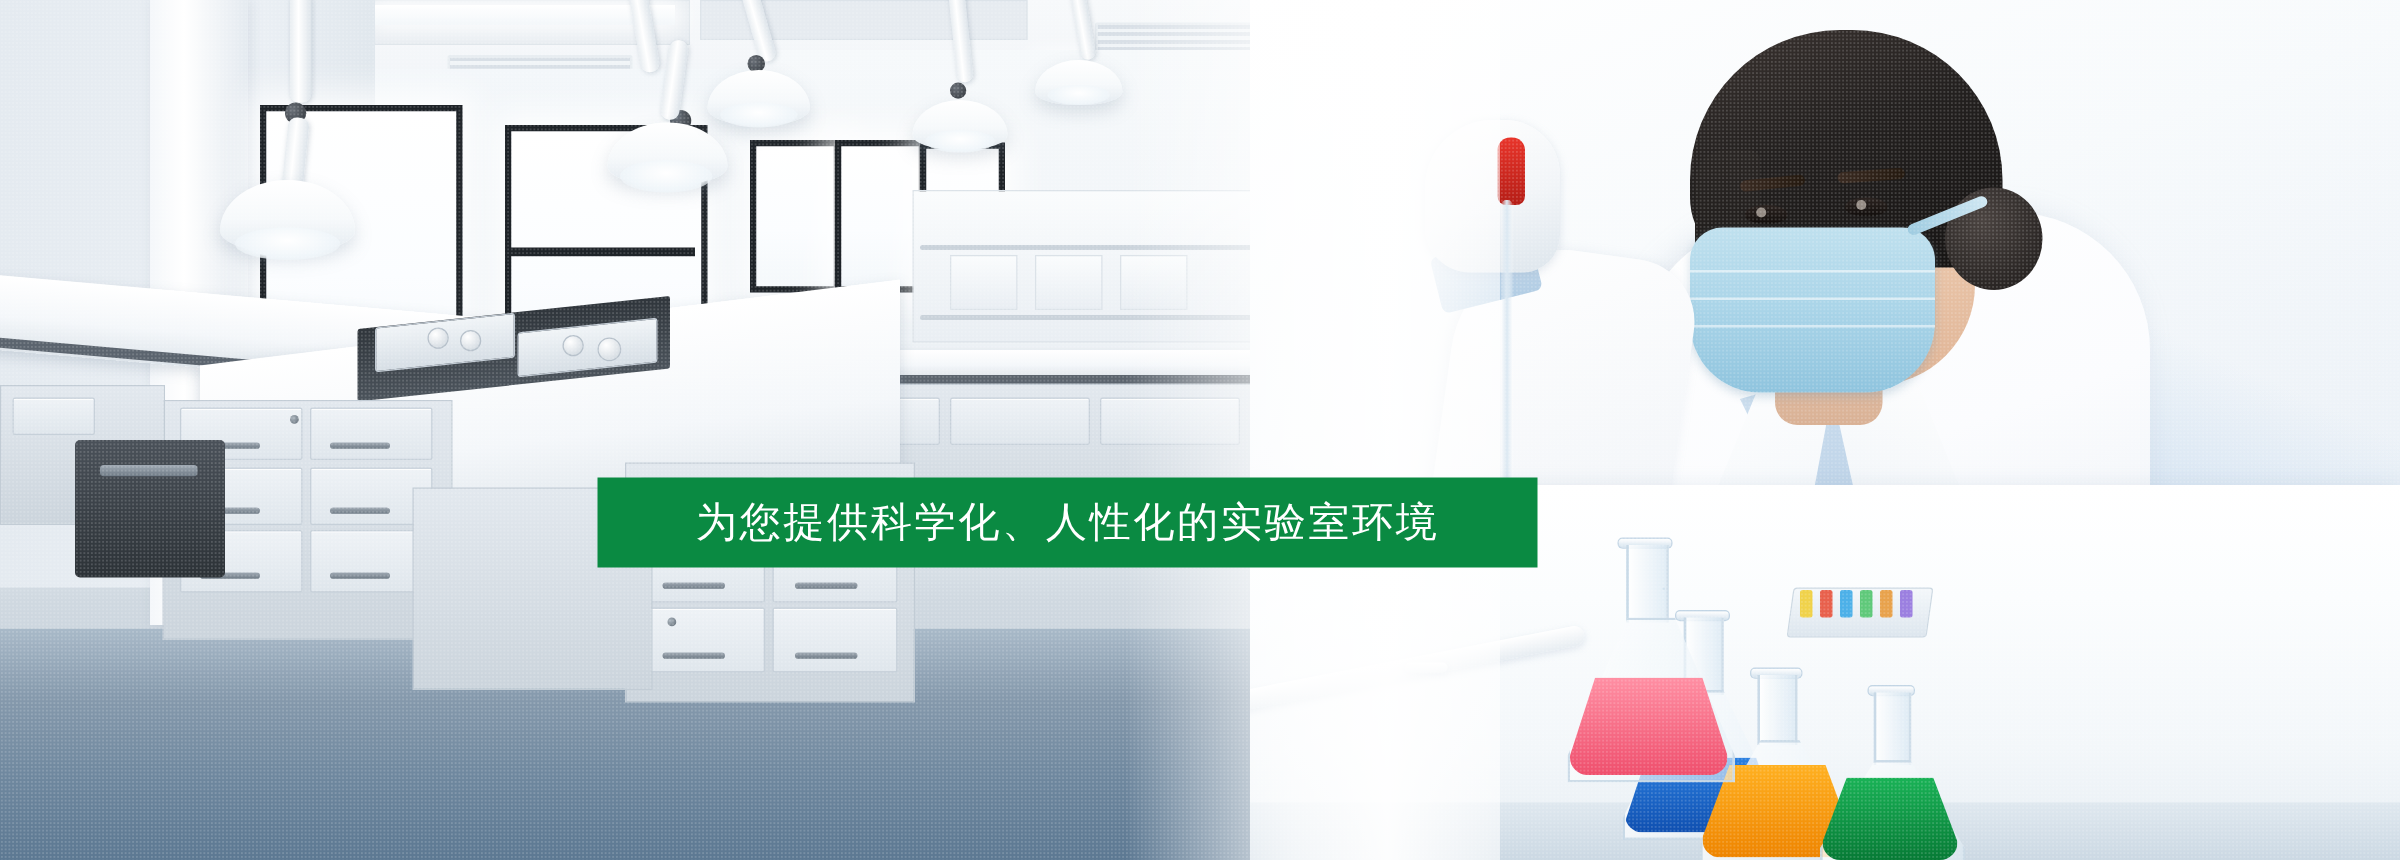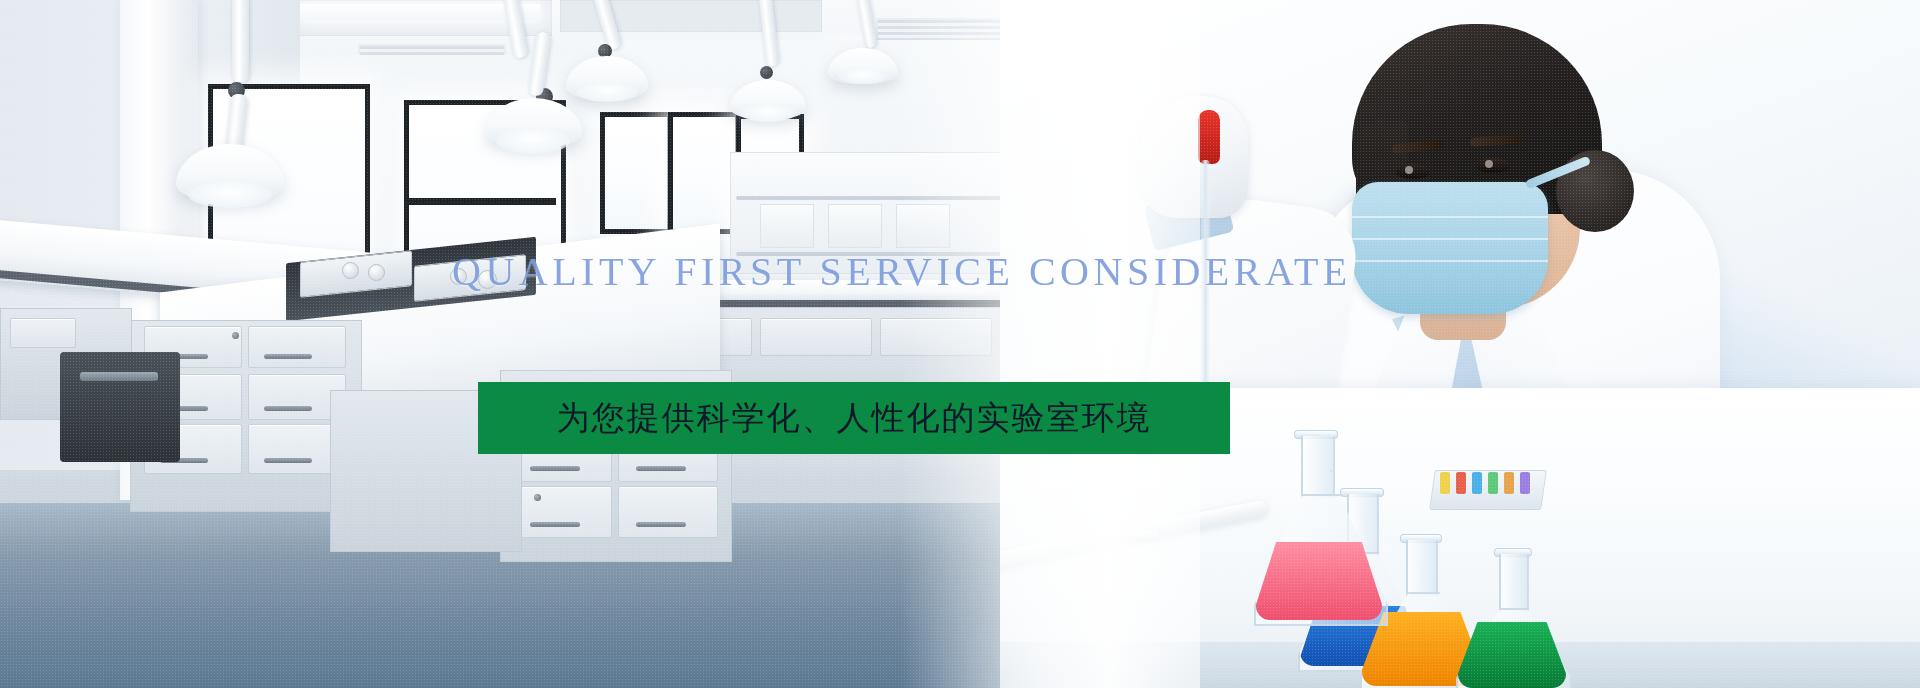--- a/index.html
+++ b/index.html
@@ -302,21 +302,21 @@
     color:#1c57c0;white-space:nowrap;
     text-shadow:0 2px 4px rgba(255,255,255,.45);
   }
   .green-bar{
     position:absolute;left:478px;top:382px;width:752px;height:72px;
     background:#0a8a42;
     display:flex;align-items:center;justify-content:center;
   }
   .green-bar-text{
     font-family:"DejaVu Sans","Liberation Sans",sans-serif;
-    font-size:33px;color:#0f172a;letter-spacing:2px;white-space:nowrap;
+    font-size:33px;color:#ffffff;letter-spacing:2px;white-space:nowrap;
   }
 
   
   .seam-haze{
     position:absolute;left:900px;top:0;width:300px;height:688px;
     background:linear-gradient(90deg,rgba(255,255,255,0),rgba(255,255,255,.75) 45%,rgba(255,255,255,.95) 70%,rgba(255,255,255,.6) 100%);
     pointer-events:none;
   }
   .dot-texture{
     position:absolute;left:0;top:0;width:1920px;height:688px;
@@ -537,21 +537,20 @@
     <div class="flask-lip" style="left:34px;top:0;width:42px;"></div>
     <div class="flask-neck" style="left:41px;top:6px;width:30px;height:62px;"></div>
     <div class="flask-glass" style="left:-6px;top:64px;width:130px;height:128px;clip-path:polygon(36% 0,64% 0,100% 84%,100% 100%,0 100%,0 84%);"></div>
     <div class="liquid" style="left:-4px;top:112px;width:126px;height:78px;background:linear-gradient(180deg,#ff8fa3,#ef4f6d);clip-path:polygon(16% 0,84% 0,100% 80%,100% 100%,0 100%,0 80%);"></div>
   </div>
 
   <div class="seam-haze"></div>
   <div class="dot-texture"></div>
 
   <div class="text-block">
-    <div class="eng-line">QUALITY FIRST  SERVICE CONSIDERATE</div>
 
 
     <div class="green-bar">
       <span class="green-bar-text">为您提供科学化、人性化的实验室环境</span>
     </div>
   </div>
 
 </div>
 
 </body></html>

